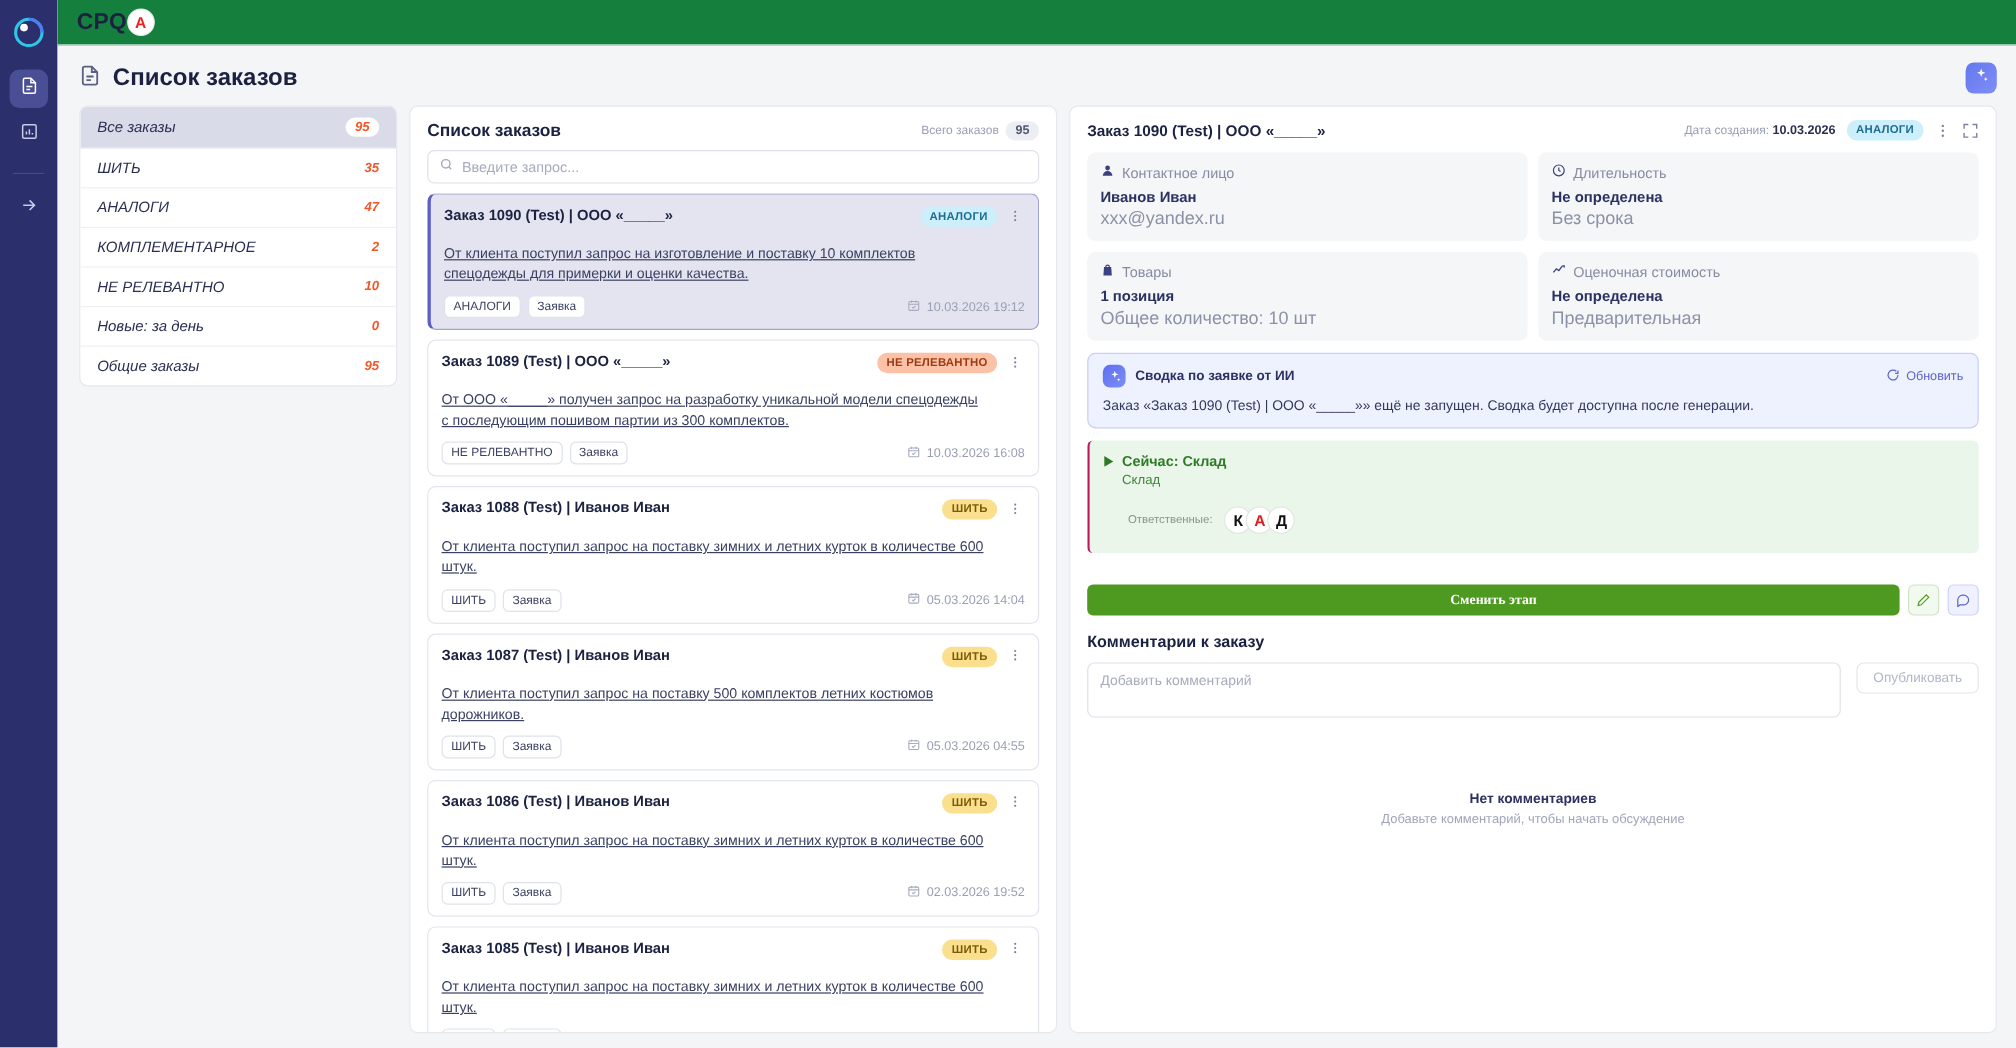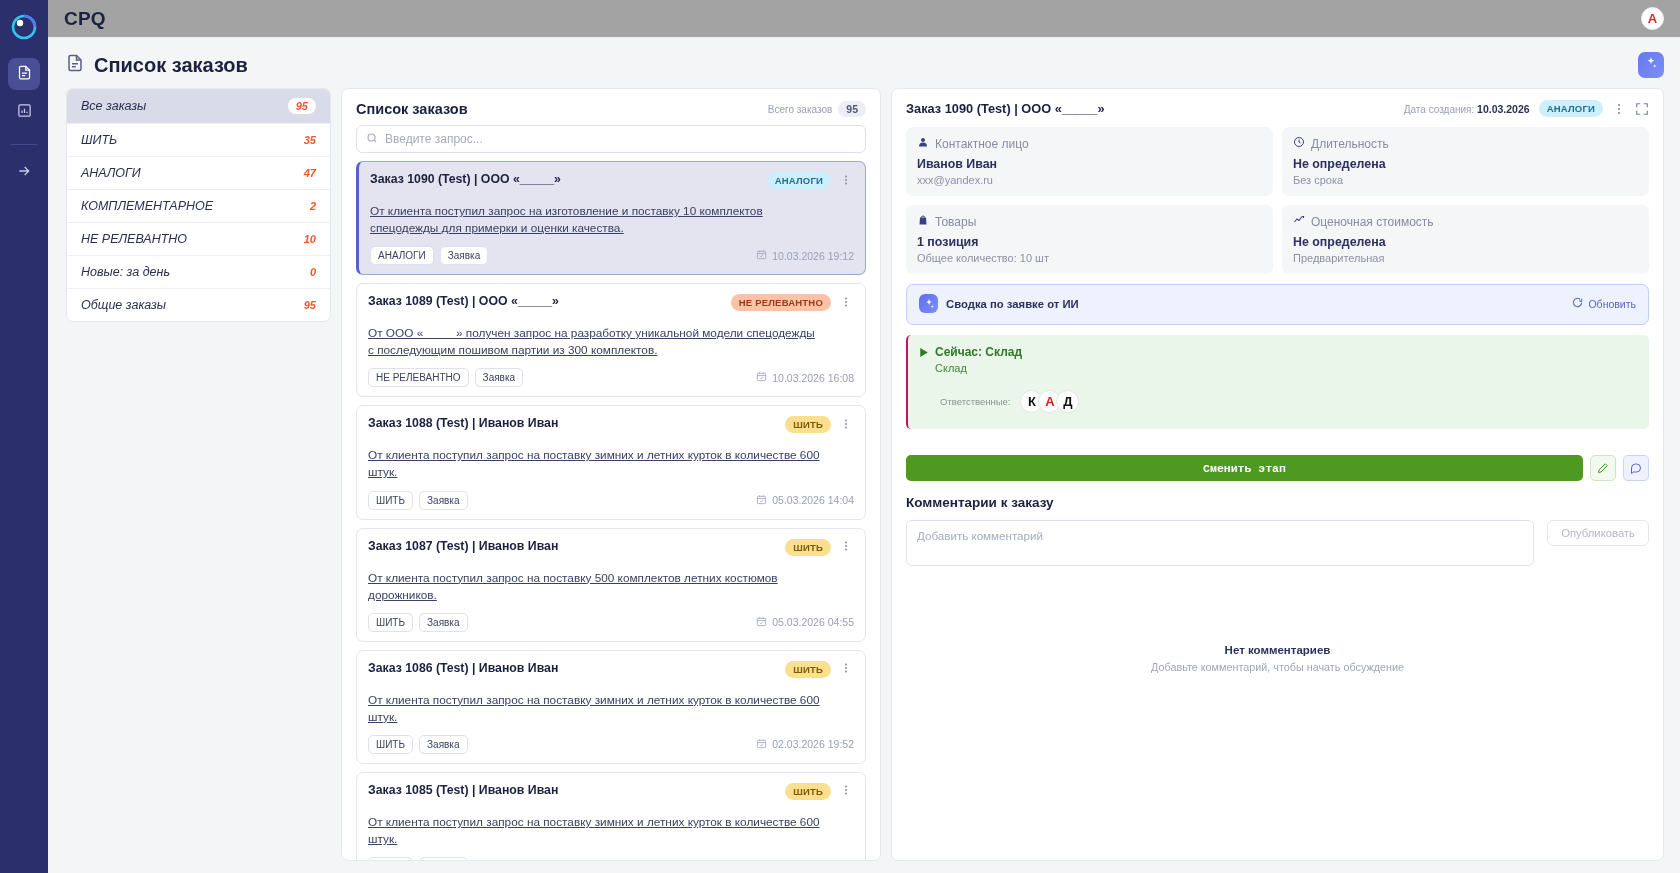--- a/index.html
+++ b/index.html
@@ -29,22 +29,22 @@
     display: flex; align-items: center; justify-content: center;
     color: #c9cbe8; cursor: pointer;
   }
   .rail-btn.active { background: #4a4f95; color: #ffffff; }
   .rail-sep { width: 26px; height: 1px; background: #444a8d; margin: 10px 0 6px; }
 
   
   .main { flex: 1; display: flex; flex-direction: column; min-width: 0; background: #f4f5f7; }
 
   .topbar {
-    height: 38px; background: #a3a3a3;
-    display: flex; align-items: center; justify-content: space-between;
+    height: 38px; background: #15803d;
+    display: flex; align-items: center; 
     padding: 0 16px; border-bottom: 1px solid #eceef2;
     flex: 0 0 38px;
   }
   .brand { font-size: 19px; font-weight: 700; color: #1b2140; letter-spacing: .2px; }
   .avatar {
     width: 23px; height: 23px; border-radius: 50%;
     border: 1px solid #ececec; background: #fff;
     display: flex; align-items: center; justify-content: center;
     color: #ef2222; font-weight: 700; font-size: 13px; cursor: pointer;
   }
@@ -169,21 +169,21 @@
   .info-grid {
     display: grid; grid-template-columns: 1fr 1fr; gap: 9px;
     padding: 0 14px;
   }
   .info-card { background: #f5f6f8; border-radius: 7px; padding: 9px 11px 10px; }
   .info-label {
     display: flex; align-items: center; gap: 6px;
     font-size: 12px; color: #868ca2; margin-bottom: 6px;
   }
   .info-main { font-size: 12.4px; font-weight: 700; color: #2b3160; }
-  .info-sub { font-size: 11px; color: #8b91a6; margin-top: 3px; }
+  .info-sub { font-size: 15px; color: #8b91a6; margin-top: 3px; }
 
   .ai-block {
     margin: 10px 14px 0; background: #eef1fe;
     border: 1px solid #c7cdfa; border-radius: 7px; padding: 9px 12px 11px;
   }
   .ai-head { display: flex; align-items: center; justify-content: space-between; }
   .ai-head-left { display: flex; align-items: center; gap: 8px; }
   .ai-badge {
     width: 19px; height: 19px; border-radius: 6px;
     background: linear-gradient(135deg,#5c6ff0,#7f8ef5);
@@ -213,21 +213,21 @@
     background: #ffffff; border: 1px solid #e2e6e2;
     display: flex; align-items: center; justify-content: center;
     font-size: 13px; font-weight: 700; margin-left: -5px;
   }
   .resp-av:first-child { margin-left: 0; }
 
   .stage-actions { display: flex; gap: 7px; margin: 10px 14px 0; align-items: stretch; }
   .btn-stage {
     flex: 1; background: #4e9a21; color: #fff; border: none; border-radius: 5px;
     height: 26px; font-size: 11.5px; font-weight: 700; cursor: pointer;
-    font-family: Liberation Mono, monospace;
+    font-family: Liberation Serif, serif;
   }
   .btn-sq {
     width: 26px; height: 26px; border-radius: 5px; cursor: pointer;
     display: flex; align-items: center; justify-content: center;
     border: 1px solid #cfe3c4; background: #f2faf0; color: #4e9a21;
   }
   .btn-sq.blue { border-color: #cdd3f7; background: #eff1fe; color: #5b63cc; }
 
   .comments { padding: 14px 14px 0; display: flex; flex-direction: column; flex: 1; min-height: 0; }
   .comments-title { font-size: 13.5px; font-weight: 700; color: #1b2140; margin-bottom: 10px; }
@@ -622,20 +622,21 @@
             <div class="ai-refresh">
               <span>
                 <svg width="11" height="11" viewBox="0 0 24 24" fill="none" stroke="currentColor" stroke-width="2.2">
                   <path d="M21 12a9 9 0 1 1-3-6.7"></path>
                     <path d="M21 4v5h-5"></path>
                 </svg>
               </span>
               <span>Обновить</span>
             </div>
           </div>
+          <div class="ai-text">Заказ «Заказ 1090 (Test) | ООО «_____»» ещё не запущен. Сводка будет доступна после генерации.</div>
         </div>
 
         <div class="stage-block">
           <div class="stage-now">
             <span class="stage-caret">
               <svg width="8" height="9" viewBox="0 0 10 12" fill="currentColor">
                   <path d="M0 0l10 6-10 6z"></path>
                 </svg>
             </span>
             <div>

